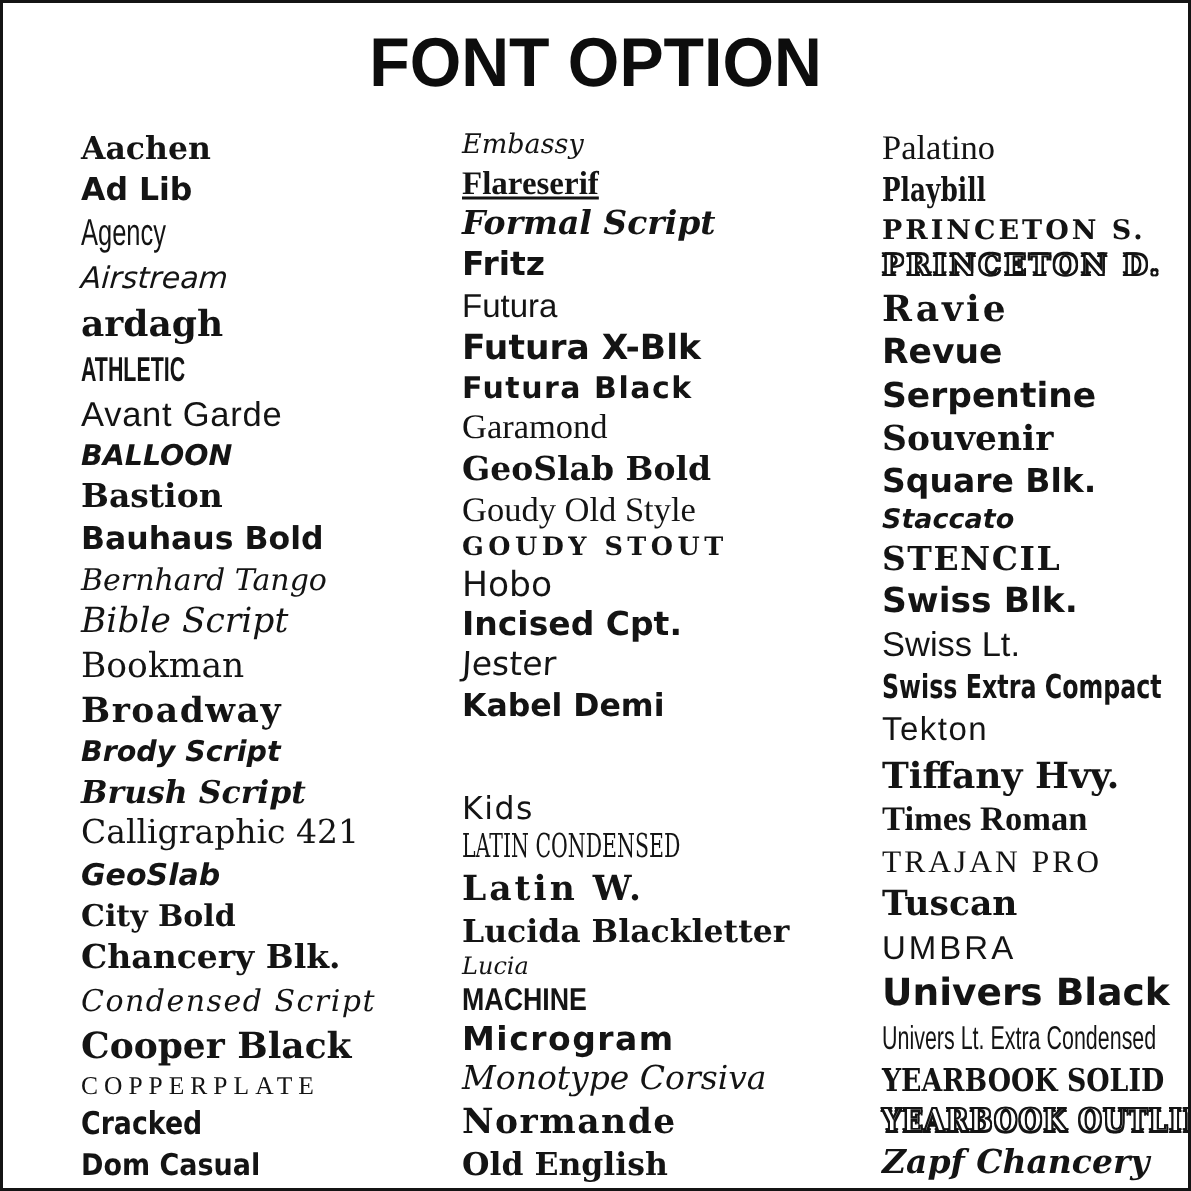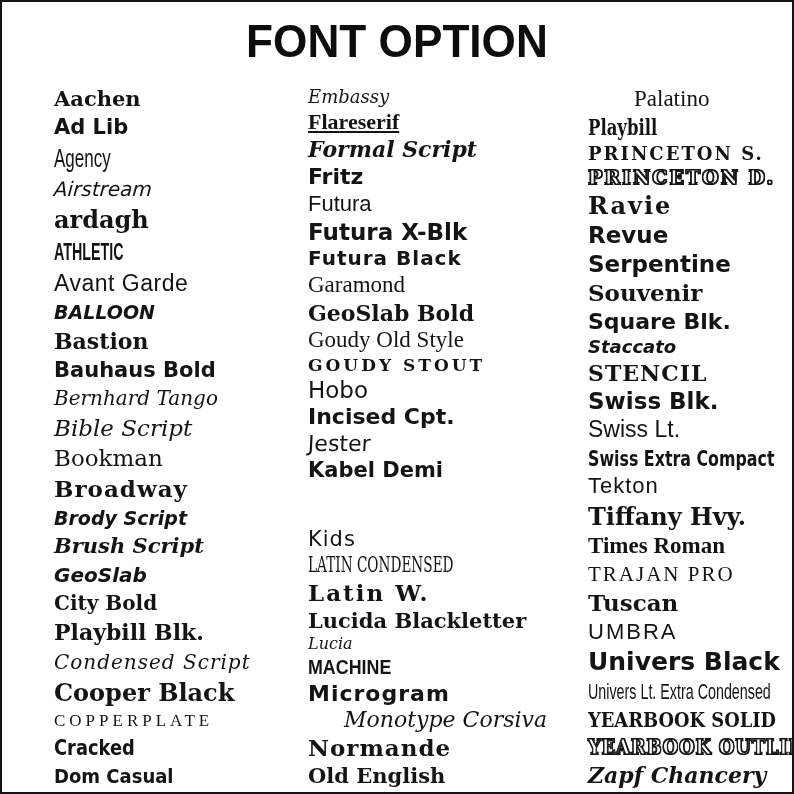--- a/index.html
+++ b/index.html
@@ -74,25 +74,25 @@
   .s-incised{font:bold 22px "DejaVu Sans",sans-serif;}
   .s-jester{font:22px "DejaVu Sans",sans-serif;transform:skewX(-3deg);}
   .s-kabel{font:bold 21px "DejaVu Sans",sans-serif;text-align:right;}
   .s-kids{font:21px "DejaVu Sans",sans-serif;letter-spacing:1px;margin-top:43px;}
   .s-latincondensed{font:22px "DejaVu Serif",serif;transform:scaleX(.62);}
   .s-latinw{font:bold 23px "DejaVu Serif",serif;letter-spacing:2px;}
   .s-blackletter{font:bold 21px "DejaVu Serif",serif;}
   .s-lucia{font:italic 16px "DejaVu Serif",serif;}
   .s-machine{font:bold 21px "Liberation Sans",sans-serif;transform:scaleX(.85);}
   .s-microgram{font:bold 22px "DejaVu Sans",sans-serif;letter-spacing:1px;}
-  .s-corsiva{font:italic 22px "DejaVu Serif",serif;margin-left:36px;}
+  .s-corsiva{font:italic 22px "DejaVu Serif",serif;}
   .s-normande{font:bold 23px "DejaVu Serif",serif;letter-spacing:1px;}
 
   
-  .s-palatino{font:23px "Liberation Serif",serif;margin-left:46px;}
+  .s-palatino{font:23px "Liberation Serif",serif;}
   .s-playbill{font:bold 22px "DejaVu Serif",serif;transform:scaleX(.75);}
   .s-princetons{font:bold 18px "DejaVu Serif",serif;letter-spacing:2px;}
   .s-princetond{font:bold 19px "DejaVu Serif",serif;letter-spacing:2px;}
   .s-ravie{font:bold 24px "DejaVu Serif",serif;letter-spacing:2px;}
   .s-revue{font:bold 23px "DejaVu Sans",sans-serif;}
   .s-serpentine{font:bold 23px "DejaVu Sans",sans-serif;}
   .s-souvenir{font:bold 23px "DejaVu Serif",serif;}
   .s-squareblk{font:bold 22px "DejaVu Sans",sans-serif;}
   .s-staccato{font:italic bold 18px "DejaVu Sans",sans-serif;}
   .s-stencil{font:bold 22px "DejaVu Serif",serif;letter-spacing:1px;}
@@ -132,23 +132,24 @@
       <div class="font-item s-avantgarde">Avant Garde</div>
       <div class="font-item s-balloon">BALLOON</div>
       <div class="font-item s-bastion">Bastion</div>
       <div class="font-item s-bauhaus">Bauhaus Bold</div>
       <div class="font-item s-bernhard">Bernhard Tango</div>
       <div class="font-item s-bible">Bible Script</div>
       <div class="font-item s-bookman">Bookman</div>
       <div class="font-item s-broadway">Broadway</div>
       <div class="font-item s-brody">Brody Script</div>
       <div class="font-item s-brush">Brush Script</div>
+      <div class="font-item s-calligraphic">Calligraphic 421</div>
       <div class="font-item s-chatten">GeoSlab</div>
       <div class="font-item s-city">City Bold</div>
-      <div class="font-item s-clarendon">Playbill Blk.</div>
+      <div class="font-item s-clarendon">Chancery Blk.</div>
       <div class="font-item s-commercial">Condensed Script</div>
       <div class="font-item s-cooper">Cooper Black</div>
       <div class="font-item s-copperplate">COPPERPLATE</div>
       <div class="font-item s-cracked">Cracked</div>
       <div class="font-item s-domcasual">Dom Casual</div>
     </div>
   <div class="col col-2">
       <div class="font-item s-embassy">Embassy</div>
       <div class="font-item s-flareserif">Flareserif</div>
       <div class="font-item s-formalscript">Formal Script</div>

